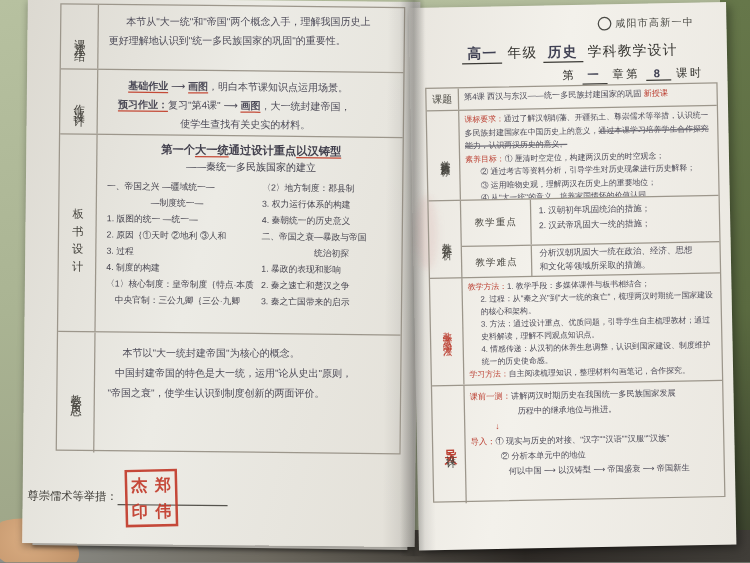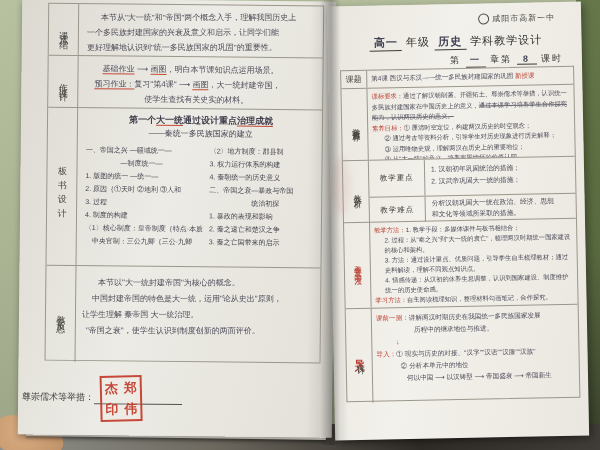--- a/index.html
+++ b/index.html
@@ -35,21 +35,21 @@
   .grid{position:absolute;border:1px solid #9c968b;box-sizing:border-box;}
   .row{display:flex;box-sizing:border-box;border-bottom:1px solid #9c968b;}
   .row:last-child{border-bottom:none;}
   .lbl{box-sizing:border-box;border-right:1px solid #9c968b;display:flex;
     align-items:center;justify-content:center;color:#45433d;}
   .vtxt{writing-mode:vertical-rl;text-orientation:upright;letter-spacing:3px;}
   .cnt{flex:1;box-sizing:border-box;position:relative;overflow:hidden;}
   
   .ink{color:#4d4b58;}
   .red{color:#bc4033;}
-  .ul-red{border-bottom:1.5px solid #c44a37;}
+  .ul-red{border-bottom:1.5px solid #c44a37;font-weight:bold;}
   .strike{text-decoration:line-through;text-decoration-color:#6b6a74;}
   .ln{white-space:nowrap;}
   
   .lt{left:26px;top:4px;width:276px;height:358px;}
   .lt .lbl{width:30px;font-size:9px;}
   .sum .cnt{font-size:8px;line-height:15px;padding:5px 4px 0 8px;transform:rotate(-.6deg);}
   .hw .cnt{font-size:8px;line-height:15px;padding:5px 4px 0 8px;}
   .board .cnt{font-size:7px;padding:4px 2px 0 4px;}
   .board-title{text-align:center;font-size:9px;font-weight:bold;line-height:14px;color:#43414e;}
   .board-sub{text-align:center;font-size:8px;line-height:13px;color:#43414e;}
@@ -109,21 +109,20 @@
     <div class="shade-r"></div>
 
     <div class="grid lt">
 
       <div class="row sum" style="height:52px;">
         <div class="lbl">
           <span class="vtxt">课堂小结</span>
         </div>
         <div class="cnt ink">
           <div class="ln" style="margin-left:14px;">本节从"大一统"和"帝国"两个概念入手，理解我国历史上</div>
-          <div class="ln">一个多民族封建国家的兴衰及意义和启示，让同学们能</div>
           <div class="ln">更好理解地认识到"统一多民族国家的巩固"的重要性。</div>
         </div>
       </div>
 
       <div class="row hw" style="height:52px;">
         <div class="lbl">
           <span class="vtxt">作业设计</span>
         </div>
         <div class="cnt ink">
           <div class="ln" style="margin-left:16px;">
@@ -135,21 +134,21 @@
           <div class="ln" style="margin-left:58px;">使学生查找有关史实的材料。</div>
         </div>
       </div>
 
       <div class="row board" style="height:158px;">
         <div class="lbl">
           <span class="vtxt" style="letter-spacing:14px;">板书设计</span>
         </div>
         <div class="cnt ink">
           <div class="board-title">
-            <span>第一个</span><span class="ul-red">大一统</span><span>通过设计重点</span><span class="ul-red">治理成就</span>
+            <span>第一个</span><span class="ul-red">大一统</span><span>通过设计重点</span><span class="ul-red">以汉铸型</span>
           </div>
           <div class="board-sub">——秦统一多民族国家的建立</div>
           <div class="board-cols">
             <div class="bcol bcol-l">
               <div class="ln">一、帝国之兴 —疆域统一—</div>
               <div class="ln">　　　　　—制度统一—</div>
               <div class="ln">1. 版图的统一 —统一—</div>
               <div class="ln">2. 原因｛①天时 ②地利 ③人和</div>
               <div class="ln">3. 过程</div>
               <div class="ln">4. 制度的构建</div>
@@ -170,21 +169,20 @@
         </div>
       </div>
 
       <div class="row refl" style="height:96px;">
         <div class="lbl">
           <span class="vtxt">教学反思</span>
         </div>
         <div class="cnt ink">
           <div class="ln" style="margin-left:16px;">本节以"大一统封建帝国"为核心的概念。</div>
           <div class="ln" style="margin-left:10px;">中国封建帝国的特色是大一统，运用"论从史出"原则，</div>
-          <div class="ln">让学生理解 秦帝国 大一统治理。</div>
           <div class="ln" style="margin-left:4px;">"帝国之衰"，使学生认识到制度创新的两面评价。</div>
         </div>
       </div>
     </div>
 
     <div class="sig">
       <span>尊崇儒术等举措：</span>
       <span class="sig-line"></span>
     </div>
     <div class="seal">

